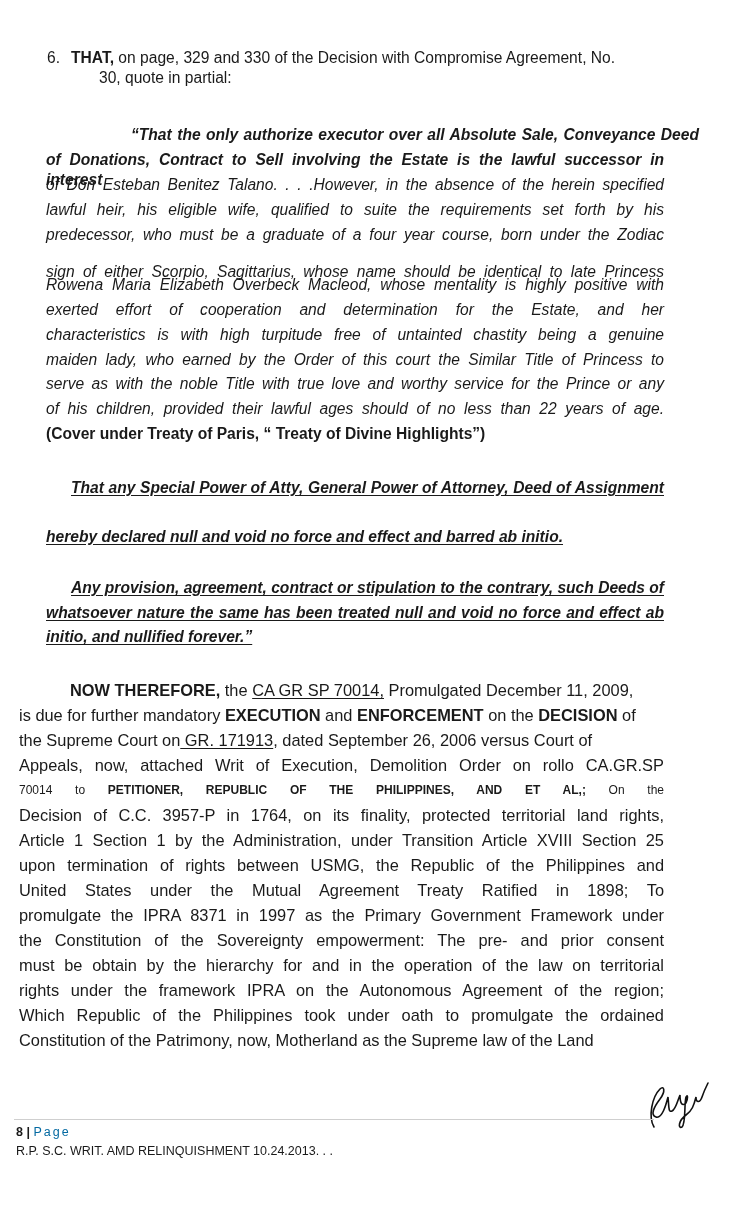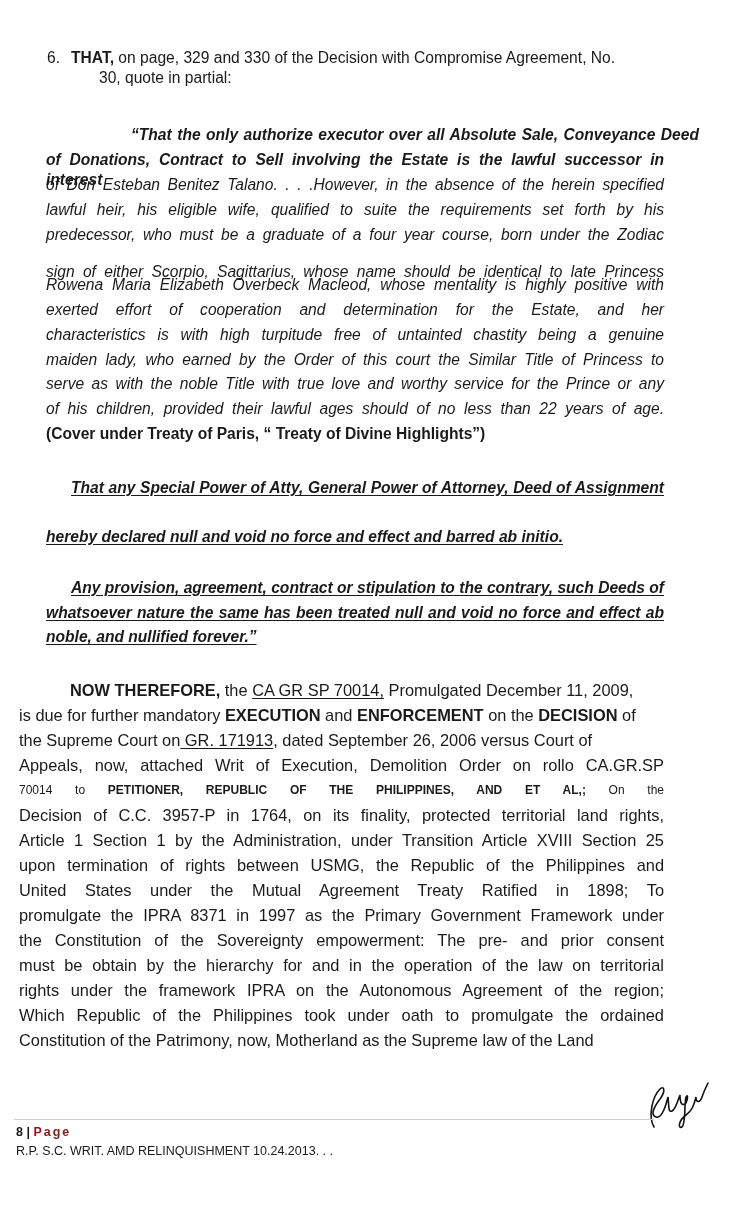--- a/index.html
+++ b/index.html
@@ -9,21 +9,21 @@
   }
   .page { position: absolute; left: 0; top: 0; width: 730px; height: 1213px; }
   .line { position: absolute; white-space: nowrap; font-size: 15.6px; line-height: 20px; }
   .just { text-align: justify; text-align-last: justify; white-space: normal; }
   .it { font-style: italic; }
   .b { font-weight: bold; }
   .u { text-decoration: underline; text-underline-offset: 2px; }
   .num { position: absolute; left: 47px; top: 48px; font-size: 15.6px; line-height: 20px; }
   .footer-line { position: absolute; left: 14px; top: 1119px; width: 640px; height: 1px; background: #cfcfcf; }
   .footer-page { position: absolute; left: 16px; top: 1124px; font-size: 12.5px; line-height: 16px; }
-  .footer-page .pg { color: #7f1d1d; letter-spacing: 2px; font-weight: bold; }
+  .footer-page .pg { color: #0369a1; letter-spacing: 2px; font-weight: normal; }
   .footer-doc { position: absolute; left: 16px; top: 1143px; font-size: 12.5px; line-height: 16px; }
   .sig { position: absolute; left: 640px; top: 1075px; width: 80px; height: 60px; }
 </style>
 </head>
 <body>
 
 <div class="page">
 
   <span class="num">6.</span>
   <div class="line" style="left:71px; top:48px;">
@@ -43,21 +43,21 @@
   <div class="line just it" style="left:46px; top:350px; width:618px;">maiden lady, who earned by the Order of this court the Similar Title of Princess to</div>
   <div class="line just it" style="left:46px; top:374px; width:618px;">serve as with the noble Title with true love and worthy service  for the Prince or any</div>
   <div class="line just it" style="left:46px; top:399px; width:618px;">of his children, provided their lawful ages should of no less than 22 years of age.</div>
   <div class="line b" style="left:46px; top:424px;">(Cover under Treaty of Paris, “ Treaty of Divine Highlights”)</div>
 
   <div class="line just it b u" style="left:71px; top:478px; width:593px;">That any Special Power of Atty, General Power of Attorney, Deed of Assignment</div>
   <div class="line it b u" style="left:46px; top:527px;">hereby declared null and void no force and effect and barred ab initio.</div>
 
   <div class="line just it b u" style="left:71px; top:578px; width:593px;">Any provision, agreement, contract or stipulation to the contrary, such Deeds of</div>
   <div class="line just it b u" style="left:46px; top:603px; width:618px;">whatsoever nature the same has been treated null and void no force and effect ab</div>
-  <div class="line it b u" style="left:46px; top:627px;">noble, and nullified forever.”</div>
+  <div class="line it b u" style="left:46px; top:627px;">initio, and nullified forever.”</div>
 
   <div class="line" style="left:70px; top:680px; font-size:16.4px;">
     <span class="b">NOW THEREFORE,</span><span>  the </span><span class="u">CA GR SP 70014,</span><span> Promulgated December 11, 2009,</span>
   </div>
   <div class="line" style="left:19px; top:705px; font-size:16.4px;">
     <span>is due for further mandatory </span><span class="b">EXECUTION</span><span> and </span><span class="b">ENFORCEMENT</span><span> on the </span><span class="b">DECISION</span><span> of</span>
   </div>
   <div class="line" style="left:19px; top:730px; font-size:16.4px;">
     <span>the Supreme Court on</span><span class="u"> GR. 171913</span><span>, dated September 26, 2006 versus Court of</span>
   </div>

